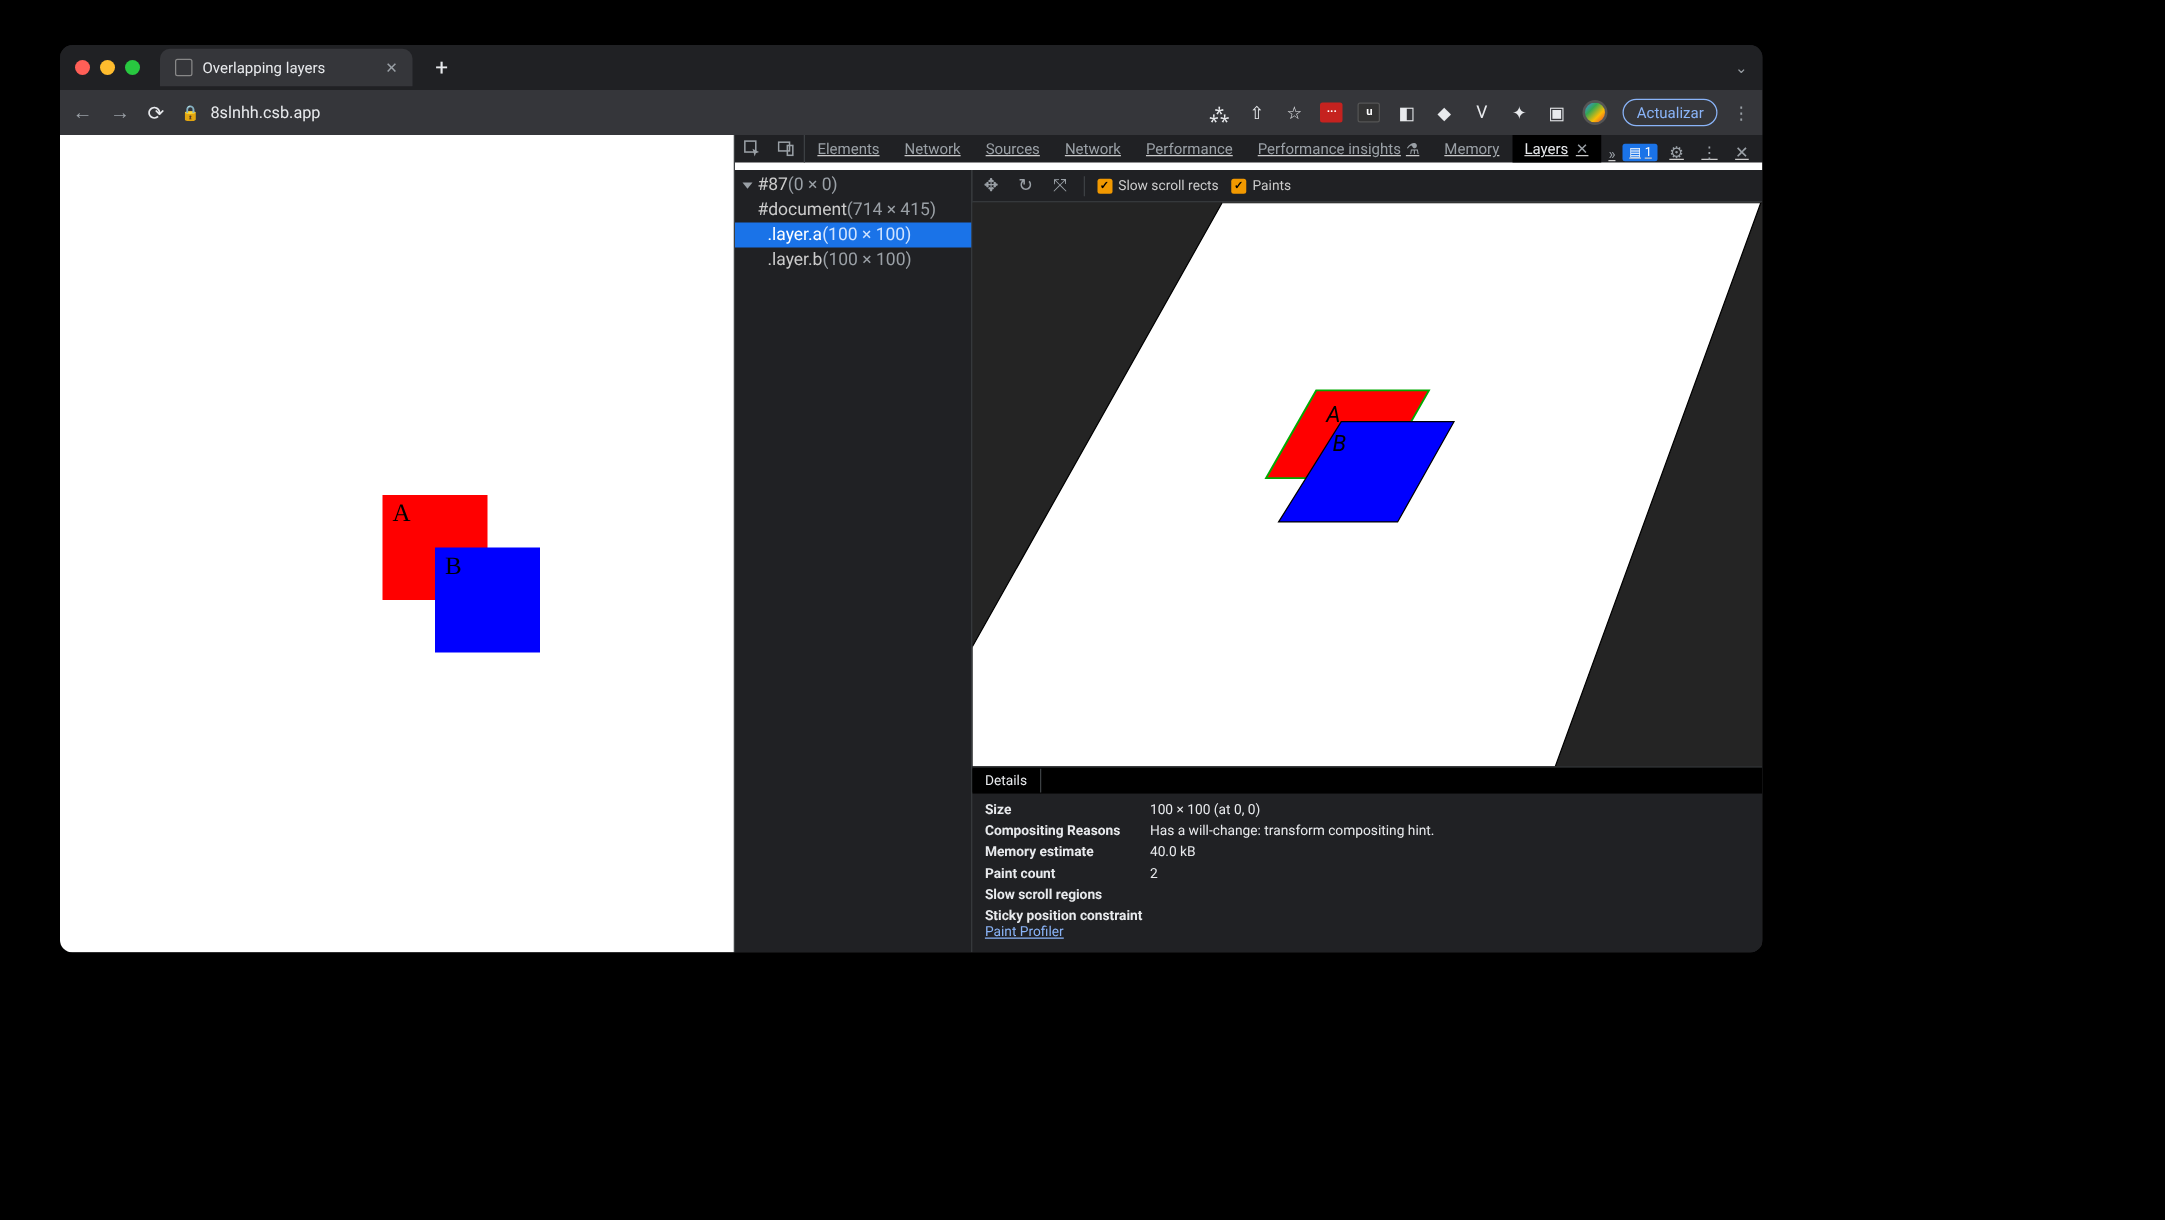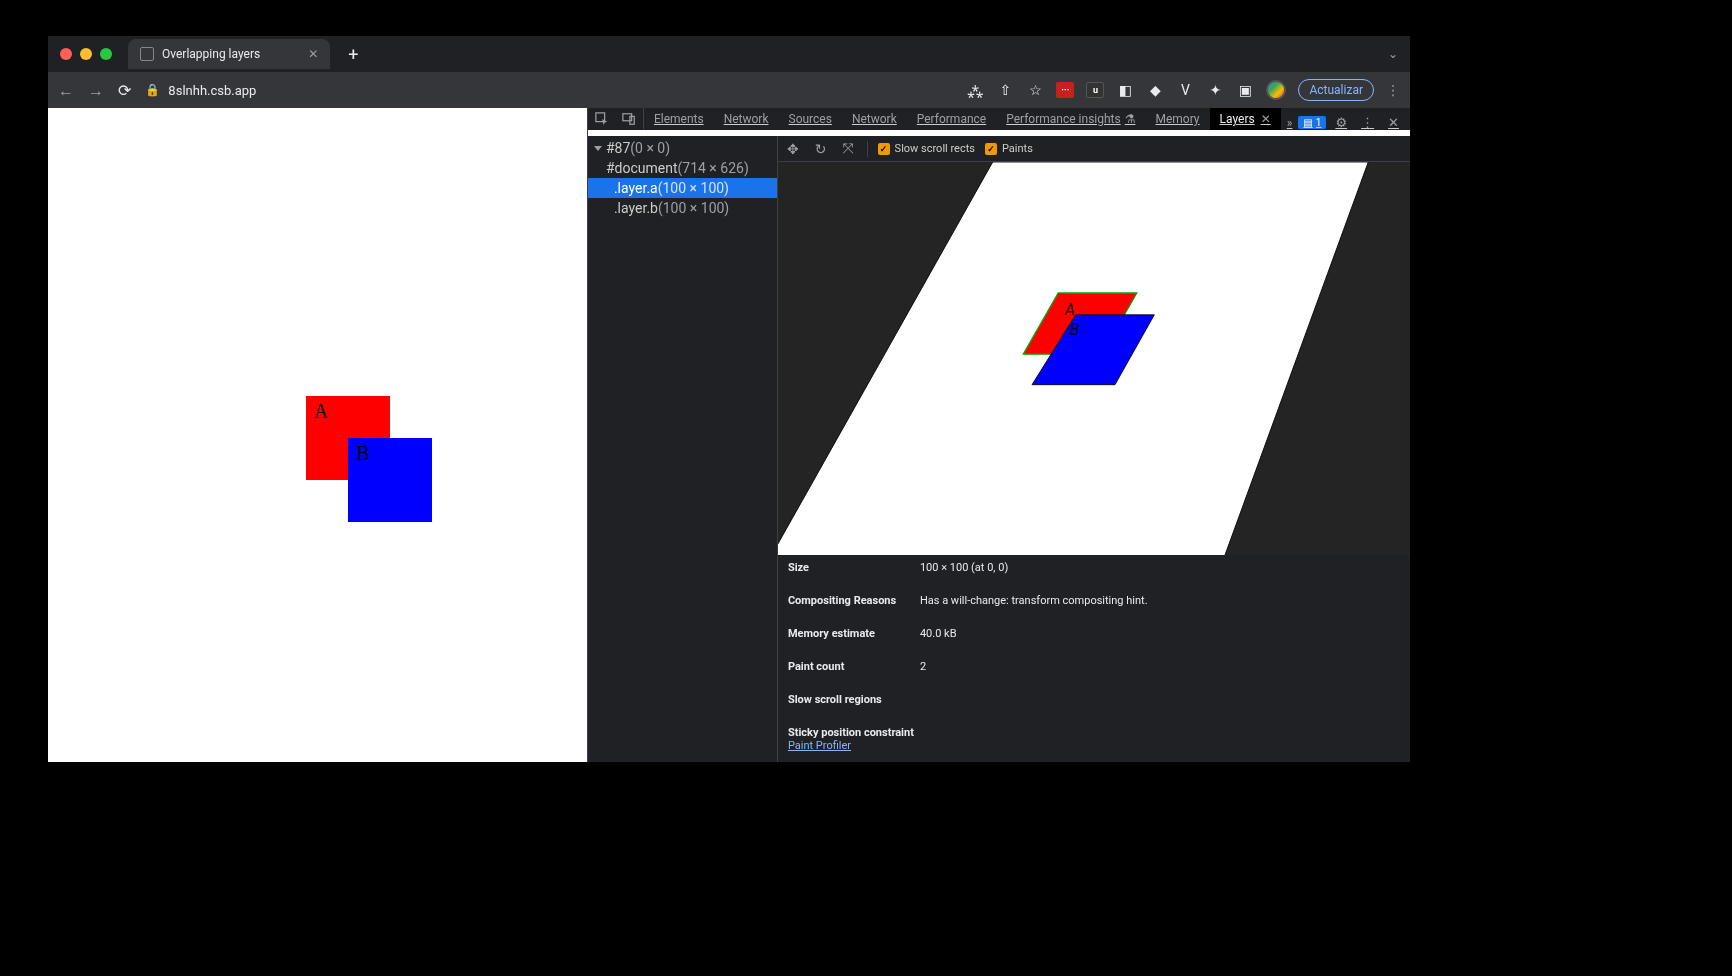--- a/index.html
+++ b/index.html
@@ -1,18 +1,18 @@
 <!DOCTYPE html>
 <html><head>
 <meta charset="utf-8">
 <style>
 * { margin:0; padding:0; box-sizing:border-box; font-family:-apple-system,BlinkMacSystemFont,"Segoe UI",Roboto,sans-serif; }
 body { background:#000; width:1732px; height:976px; overflow:hidden; font-size:12px; color:#ccc; }
 
-.browser-window { position:absolute; left:48px; top:36px; width:1362px; height:726px; background:#202124; border-radius:0; overflow:hidden; display:flex; flex-direction:column; box-shadow:0 8px 40px rgba(0,0,0,.5); }
+.browser-window { position:absolute; left:48px; top:36px; width:1362px; height:726px; background:#202124; border-radius:10px; overflow:hidden; display:flex; flex-direction:column; box-shadow:0 8px 40px rgba(0,0,0,.5); }
 
 
 .titlebar { height:36px; background:#202124; display:flex; align-items:center; padding:0 12px; gap:8px; }
 .traffic { display:flex; gap:8px; align-items:center; }
 .dot { width:12px; height:12px; border-radius:50%; }
 .dot.red { background:#ff5f57; }
 .dot.yellow { background:#febc2e; }
 .dot.green { background:#28c840; }
 .tab { display:flex; align-items:center; gap:8px; background:#35363a; padding:0 12px; height:30px; border-radius:8px 8px 0 0; margin-left:8px; color:#e8eaed; font-size:12px; }
 .tab .favicon { width:14px; height:14px; border:1px solid #888; border-radius:2px; }
@@ -76,21 +76,21 @@
 .chk { display:flex; align-items:center; gap:5px; cursor:pointer; }
 .chkbox { width:12px; height:12px; background:#f29900; border-radius:2px; display:flex; align-items:center; justify-content:center; color:#000; font-size:9px; font-weight:bold; }
 
 .viz-canvas { flex:1; background:#242424; position:relative; overflow:hidden; }
 .viz-svg { width:100%; height:100%; }
 
 .details-bar { height:22px; background:#000; display:flex; align-items:center; border-top:1px solid #3c4043; }
 .details-tab { background:#000; color:#e8eaed; padding:3px 10px; font-size:11px; border-right:1px solid #3c4043; }
 
 .details-body { background:#202124; padding:6px 10px 10px; font-size:11px; }
-.dl { display:grid; grid-template-columns:132px 1fr; row-gap:20px; }
+.dl { display:grid; grid-template-columns:132px 1fr; row-gap:4px; }
 .dl dt { font-weight:bold; color:#e8eaed; }
 .dl dd { color:#e8eaed; }
 .profiler-link { color:#8ab4f8; text-decoration:underline; cursor:pointer; display:inline-block; margin-top:0; }
 
 svg { display:block; }
 </style>
 </head>
 <body>
 
 <div class="browser-window">
@@ -183,21 +183,21 @@
       <div class="layers-body">
 
         <div class="layers-tree">
           <div class="tree-row">
               <span class="tri"></span>
               <span>#87</span>
               <span class="tree-dim">(0 × 0)</span>
             </div>
           <div class="tree-row tree-indent1">
               <span>#document</span>
-              <span class="tree-dim">(714 × 626)</span>
+              <span class="tree-dim">(714 × 415)</span>
             </div>
           <div class="tree-row tree-indent2 sel">
               <span>.layer.a</span>
               <span class="tree-dim">(100 × 100)</span>
             </div>
           <div class="tree-row tree-indent2">
               <span>.layer.b</span>
               <span class="tree-dim">(100 × 100)</span>
             </div>
         </div>
@@ -225,20 +225,23 @@
               <polygon points="-100,480 170,0 600,0 425,480" fill="#fff" stroke="#000" stroke-width="1"></polygon>
 
               <polygon points="245,150 335,150 295,220 205,220" fill="red" stroke="#0a0" stroke-width="1.5"></polygon>
               <text x="253" y="175" font-family="Georgia,serif" font-style="italic" font-size="18" fill="#000">A</text>
 
               <polygon points="265,175 355,175 310,255 215,255" fill="blue" stroke="#000" stroke-width="1"></polygon>
               <text x="258" y="198" font-family="Georgia,serif" font-style="italic" font-size="18" fill="#000">B</text>
             </svg>
           </div>
 
+          <div class="details-bar">
+            <div class="details-tab">Details</div>
+          </div>
 
           <div class="details-body">
             <dl class="dl">
               <dt>Size</dt>
               <dd>100 × 100 (at 0, 0)</dd>
               <dt>Compositing Reasons</dt>
               <dd>Has a will-change: transform compositing hint.</dd>
               <dt>Memory estimate</dt>
               <dd>40.0 kB</dd>
               <dt>Paint count</dt>

